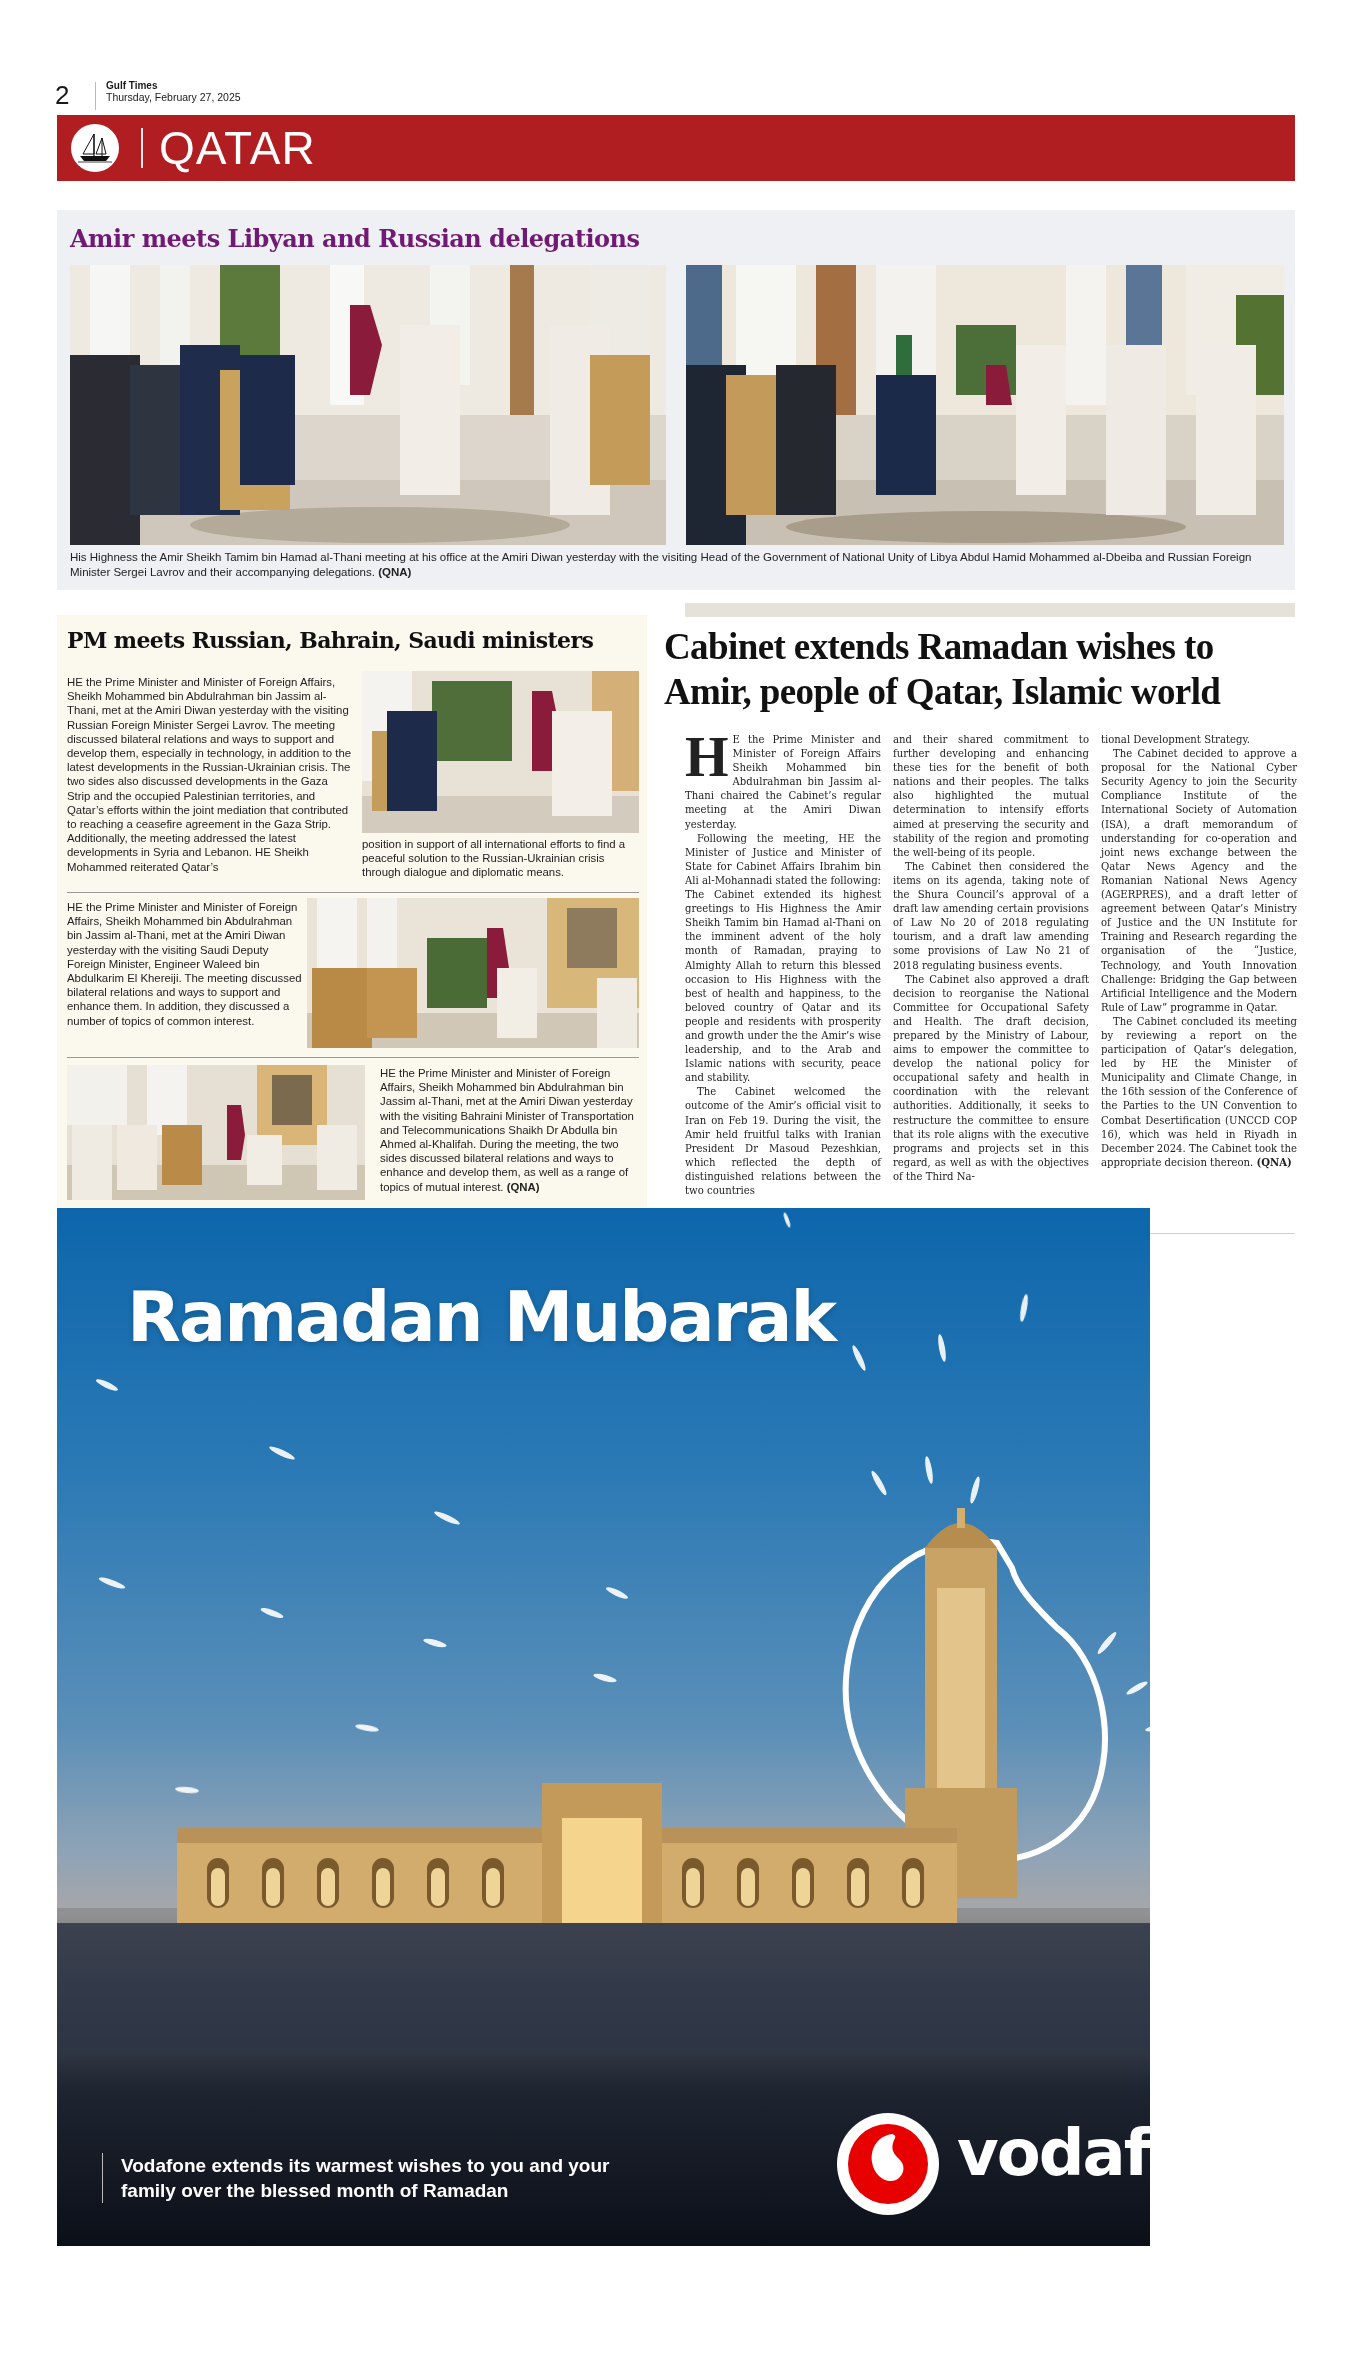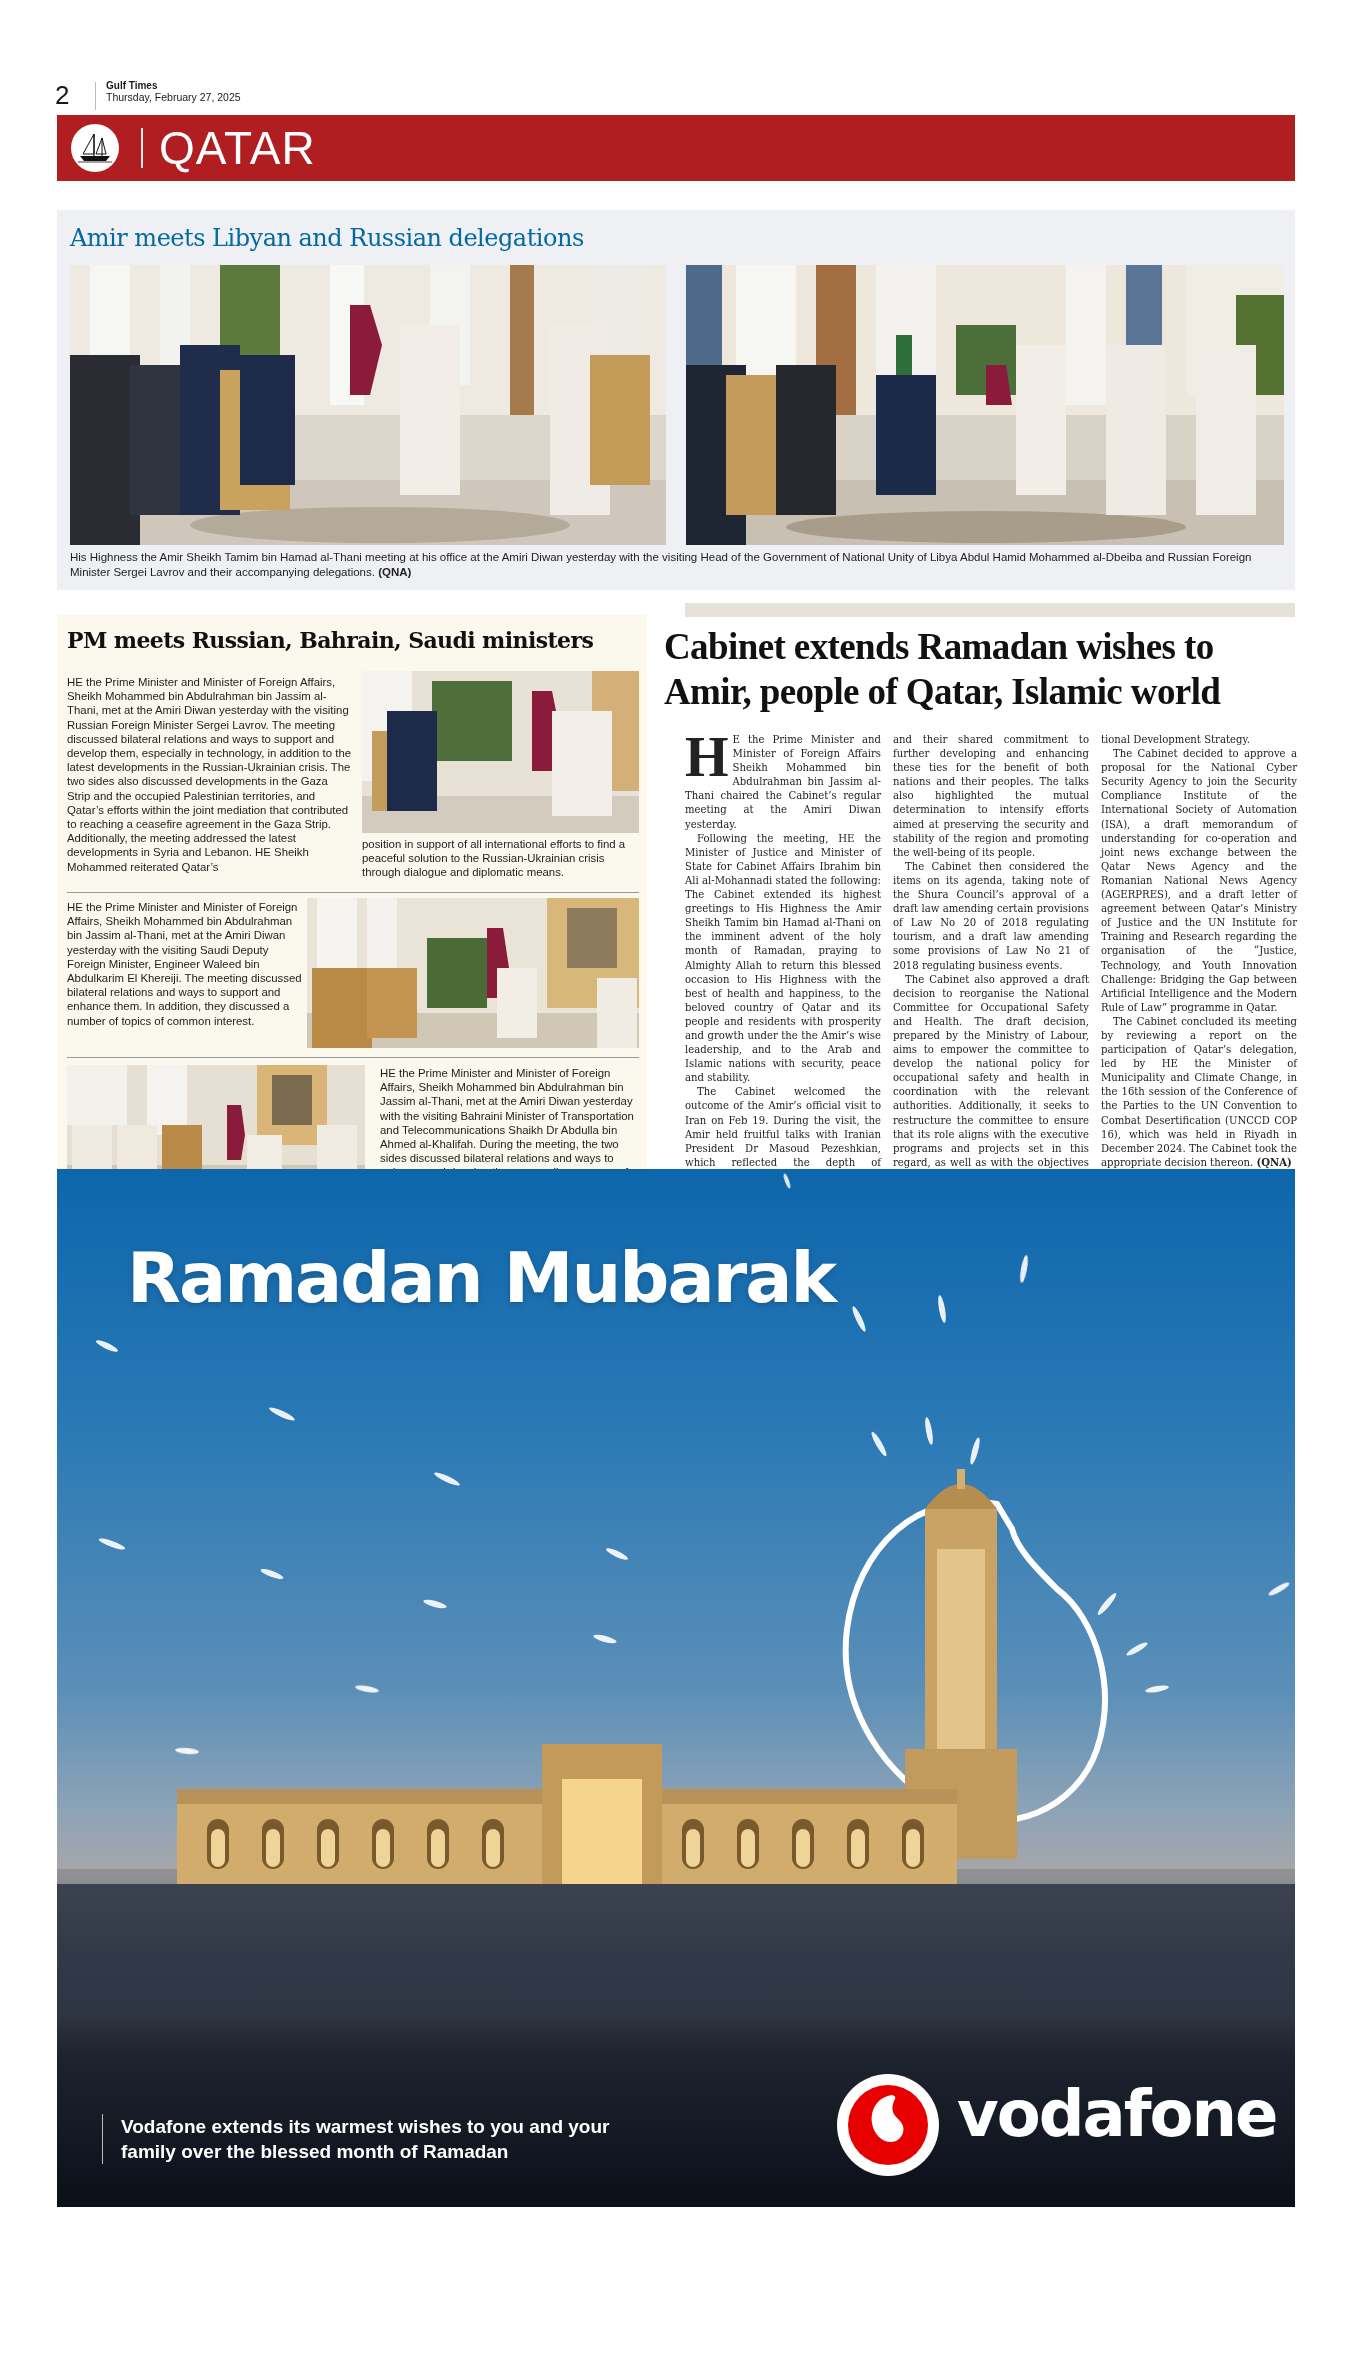--- a/index.html
+++ b/index.html
@@ -13,21 +13,21 @@
   .pub-name { font-size: 10px; font-weight: bold; line-height: 11px; }
   .pub-date { font-size: 10.5px; line-height: 12px; }
 
   .section-bar { position: absolute; left: 57px; top: 115px; width: 1238px; height: 66px; background: #b11e22; display: flex; align-items: center; }
   .dhow-badge { width: 48px; height: 48px; border-radius: 50%; background: #fff; margin-left: 14px; display: flex; align-items: center; justify-content: center; }
   .bar-sep { width: 2px; height: 40px; background: #fff; margin: 0 16px 0 22px; opacity: .9; }
   .section-title { color: #fff; font-size: 46px; font-weight: 400; letter-spacing: 1px; font-family: "Liberation Sans", sans-serif; }
 
   
   .top-story { position: absolute; left: 57px; top: 210px; width: 1238px; height: 380px; background: #eff0f4; }
-  .top-headline { position: absolute; left: 13px; top: 14px; font-family: "DejaVu Serif", serif; font-weight: normal; font-size: 24px; color: #0369a1; letter-spacing: -0.5px; }
+  .top-headline { position: absolute; left: 13px; top: 14px; font-family: "DejaVu Serif", serif; font-weight: bold; font-size: 24px; color: #701a75; letter-spacing: -0.5px; }
   .photo { position: absolute; overflow: hidden; }
   .photo-1 { left: 13px; top: 55px; width: 596px; height: 280px; }
   .photo-2 { left: 629px; top: 55px; width: 598px; height: 280px; }
   .top-caption { position: absolute; left: 13px; top: 340px; width: 1212px; font-size: 11.5px; line-height: 15px; color: #222; }
   .qna { font-weight: bold; }
 
   
   .pm-box { position: absolute; left: 57px; top: 615px; width: 590px; height: 610px; background: #fbf8ee; }
   .pm-headline { position: absolute; left: 10px; top: 12px; font-family: "DejaVu Serif", serif; font-weight: bold; font-size: 22px; color: #111; letter-spacing: -0.6px; }
   .pm-text { position: absolute; font-size: 11.4px; line-height: 14.2px; color: #222; }
@@ -37,21 +37,21 @@
   .cab-topbar { position: absolute; left: 685px; top: 603px; width: 610px; height: 14px; background: #e4e2d9; }
   .cab-headline { position: absolute; left: 664px; top: 624px; width: 620px; font-family: "Liberation Serif", serif; font-weight: bold; font-size: 37px; line-height: 45px; color: #111; letter-spacing: -0.6px; }
   .cab-col { position: absolute; top: 733px; width: 196px; font-family: "DejaVu Serif", serif; font-size: 10.1px; line-height: 14.1px; text-align: justify; color: #222; hyphens: auto; }
   .cab-col p { text-indent: 12px; }
   .cab-col p.first { text-indent: 0; }
   .dropcap { float: left; font-family: "Liberation Serif", serif; font-size: 56px; line-height: 44px; margin: 2px 4px 0 0; font-weight: bold; }
 
   .page-rule { position: absolute; left: 57px; top: 1233px; width: 1238px; height: 1px; background: #cfcfcf; }
 
   
-  .ad { position: absolute; left: 57px; top: 1169px; width: 1238px; height: 1038px; overflow: hidden;
+  .ad { position: absolute; left: 57px; top: 1208px; width: 1093px; height: 1038px; overflow: hidden;
         background: linear-gradient(180deg, #0d66ab 0%, #2a79b5 25%, #5b8fb8 50%, #8ea3b6 62%, #a8a7a8 68%, #4e5360 75%, #1e2430 85%, #0b0f18 100%); }
   .ad-title { position: absolute; left: 70px; top: 68px; font-family: "DejaVu Sans", sans-serif; font-weight: bold; font-size: 70px; color: #fff; letter-spacing: -2px; text-shadow: 0 2px 6px rgba(0,0,0,.2); }
   .ad-tagline-wrap { position: absolute; left: 45px; top: 945px; padding-left: 18px; border-left: 1px solid #bbb; }
   .ad-tagline { font-size: 19px; line-height: 25px; color: #fff; font-family: "Liberation Sans", sans-serif; width: 520px; font-weight: bold; }
   .vf-logo { position: absolute; left: 780px; top: 905px; width: 102px; height: 102px; border-radius: 50%; background: #fff; display: flex; align-items: center; justify-content: center; }
   .vf-word { position: absolute; left: 900px; top: 908px; font-family: "DejaVu Sans", sans-serif; font-weight: bold; font-size: 64px; color: #fff; letter-spacing: -2px; }
 </style>
 </head>
 <body>
 

